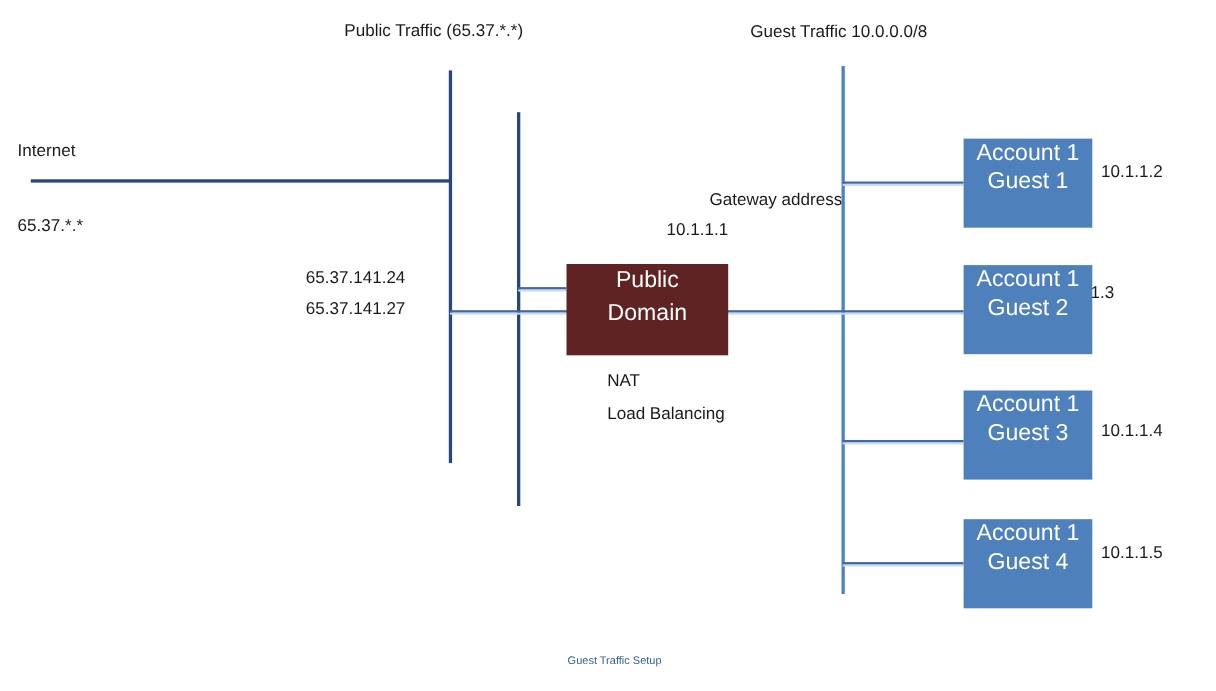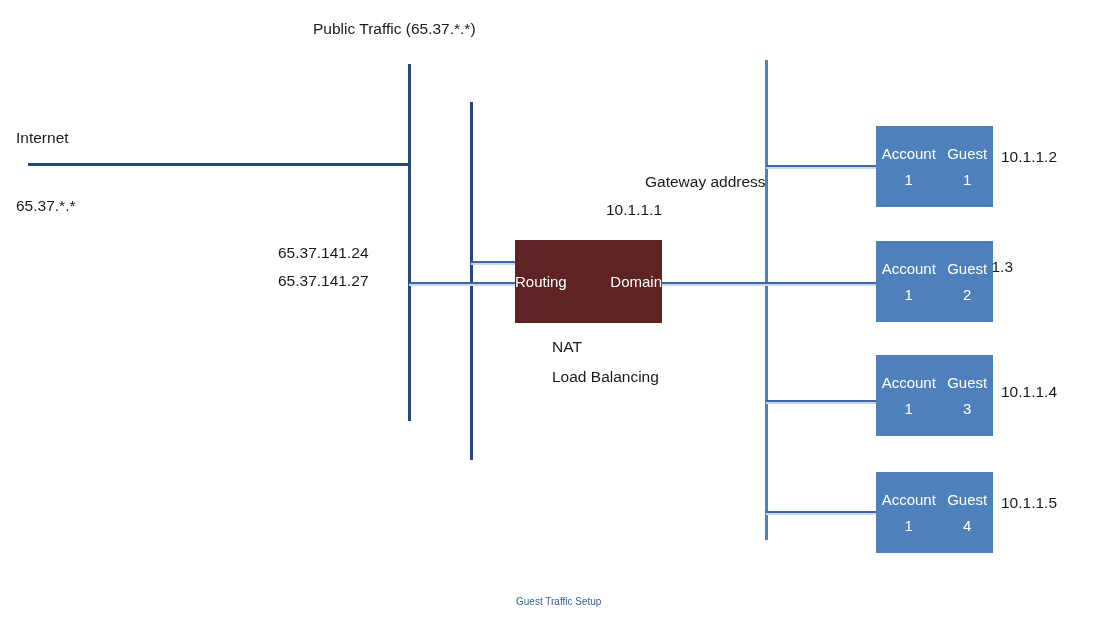--- a/index.html
+++ b/index.html
@@ -38,25 +38,25 @@
   .hline.steel {
     background: var(--line-steel2, #3f68a0);
     box-shadow: 0 2px 0 var(--line-shadow, #c6d9f1);
   }
   .hline.thick {
     height: 3px;
   }
   .node {
     position: absolute;
     display: flex;
-    flex-direction: row;
+    flex-direction: column;
     align-items: center;
-    justify-content: space-between;
+    justify-content: flex-start;
     color: #ffffff;
-    font-size: 15px;
+    font-size: 21px;
     line-height: 27px;
     text-align: center;
   }
   .routing-box {
     left: 515px; top: 240px;
     width: 147px; height: 83px;
     background: var(--box-maroon, #5f2323);
     line-height: 30px;
     z-index: 3;
   }
@@ -75,20 +75,21 @@
     color: var(--caption-color, #365f91);
     white-space: nowrap;
   }
 </style>
 </head>
 <body>
 
 <div id="canvas">
 
   <div class="lbl" style="left:313px; top:18px;">Public Traffic (65.37.*.*)</div>
+  <div class="lbl" style="left:682px; top:19px;">Guest Traffic 10.0.0.0/8</div>
 
   <div class="lbl" style="left:16px; top:127px;">Internet</div>
   <div class="lbl" style="left:16px; top:195px;">65.37.*.*</div>
   <div class="lbl" style="left:278px; top:242px;">65.37.141.24</div>
   <div class="lbl" style="left:278px; top:270px;">65.37.141.27</div>
 
   <div class="lbl" style="left:605px; top:171px;margin-left:40px;">Gateway address</div>
   <div class="lbl" style="left:606px; top:199px;">10.1.1.1</div>
   <div class="lbl" style="left:552px; top:336px;">NAT</div>
   <div class="lbl" style="left:552px; top:366px;">Load Balancing</div>
@@ -98,21 +99,21 @@
   <div class="vline" style="left:470px; top:102px; height:358px;"></div>
   <div class="vline steel" style="left:765px; top:60px; height:480px;"></div>
 
   <div class="hline steel" style="left:471px; top:261px; width:44px;"></div>
   <div class="hline steel" style="left:409px; top:282px; width:467px; z-index:1;"></div>
   <div class="hline steel" style="left:766px; top:165px; width:110px;"></div>
   <div class="hline steel" style="left:766px; top:400px; width:110px;"></div>
   <div class="hline steel" style="left:766px; top:511px; width:110px;"></div>
 
   <div class="node routing-box">
-    <span>Routing</span>
+    <span>Public</span>
     <span>Domain</span>
   </div>
 
   <div class="node guest-box" style="top:126px;">
     <span>Account 1</span>
     <span>Guest 1</span>
   </div>
   <div class="node guest-box" style="top:241px;">
     <span>Account 1</span>
     <span>Guest 2</span>

